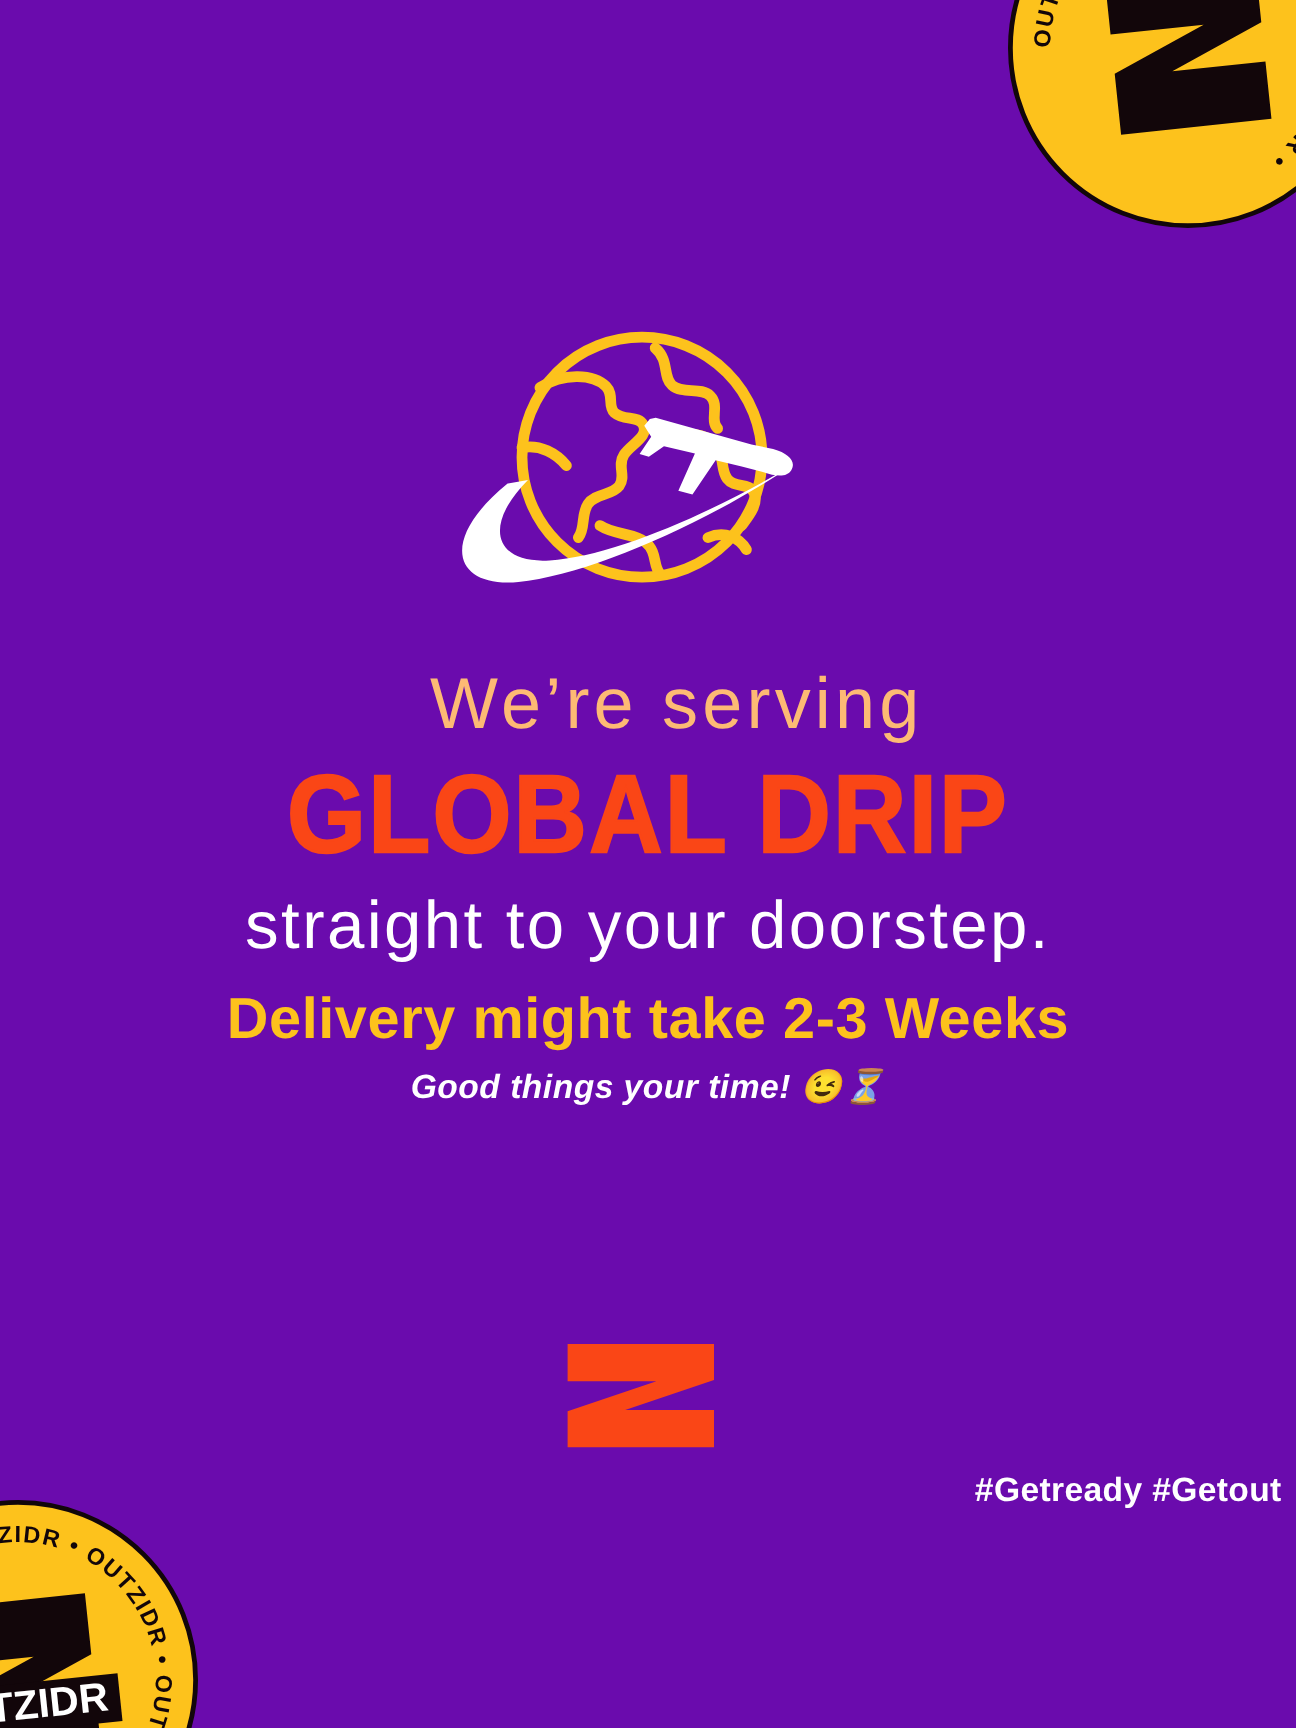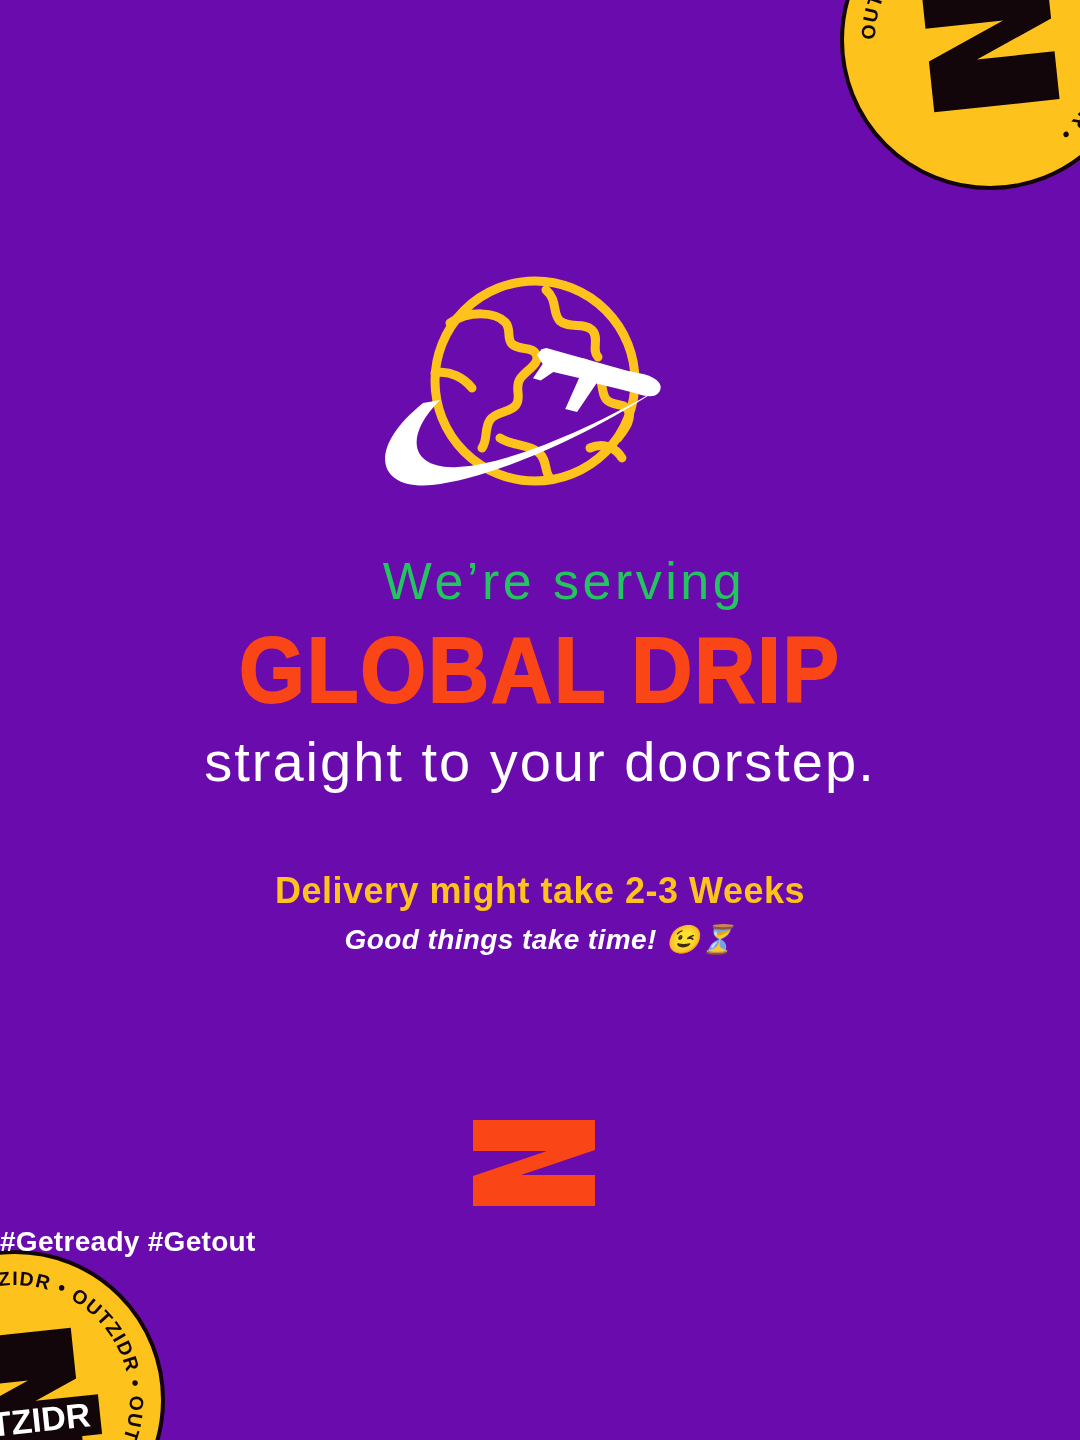--- a/index.html
+++ b/index.html
@@ -80,22 +80,22 @@
 
   
   .headline {
     position:absolute;
     left:0; right:0;
     top:552px;
     text-align:center;
   }
 
   .kicker {
-    color:#22c55e;
-    font-size:52px;
+    color:#fdba74;
+    font-size:60px;
     font-weight:300;
     letter-spacing:3.5px;
     line-height:1.15;
     padding-left:48px;
   }
 
   .hero {
     color:#FA4616;
     font-size:92px;
     font-weight:bold;
@@ -119,43 +119,42 @@
   
   .delivery {
     position:absolute;
     left:0; right:0;
     top:822px;
     text-align:center;
   }
 
   .delivery-main {
     color:#FDC21C;
-    font-size:36px;
+    font-size:48px;
     font-weight:bold;
     letter-spacing:0.5px;
     line-height:1.15;
-    margin-top:48px;
   }
 
   .delivery-sub {
     color:#ffffff;
     font-size:28px;
     font-weight:bold;
     font-style:italic;
     letter-spacing:0.4px;
     margin-top:12px;
     line-height:1.2;
   }
 
   
   .footer {
     position:absolute;
     left:0; right:12px;
     top:1118px;
-    text-align:left;
+    text-align:right;
   }
   .footer-z {
     width:130px;
     height:90px;
     margin:0 auto;
   }
   .footer-z svg { width:100%; height:100%; display:block; }
 
   .hashtags {
     color:#ffffff;
@@ -238,21 +237,21 @@
   </div>
 
   <div class="headline">
     <div class="kicker">We’re serving</div>
     <div class="hero">GLOBAL DRIP</div>
     <div class="subline">straight to your doorstep.</div>
   </div>
 
   <div class="delivery">
     <div class="delivery-main">Delivery might take 2-3 Weeks</div>
-    <div class="delivery-sub">Good things take time! 😉⏳</div>
+    <div class="delivery-sub">Good things your time! 😉⏳</div>
   </div>
 
   <div class="footer">
     <div class="footer-z">
       <svg viewBox="0 0 130 90" aria-hidden="true">
         <path d="M 4,2 L 126,2 L 126,32 L 52,57 L 126,57 L 126,88 L 4,88 L 4,58 L 78,33 L 4,33 Z" fill="#FA4616"></path>
       </svg>
     </div>
     <div class="hashtags">#Getready #Getout</div>
   </div>

